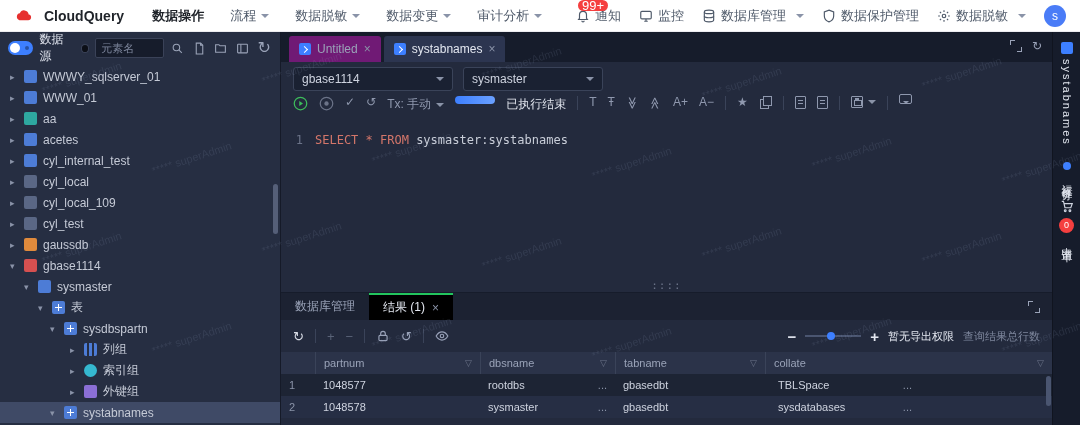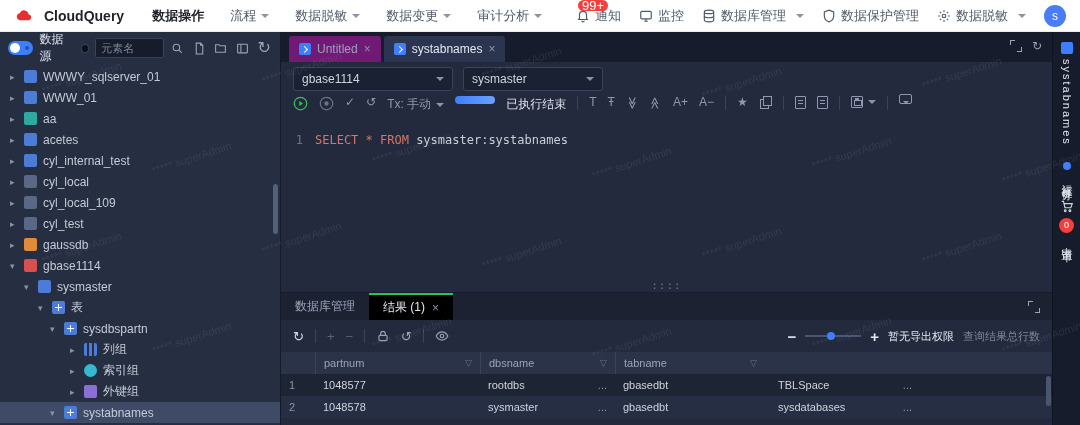--- a/index.html
+++ b/index.html
@@ -505,20 +505,24 @@
               <span class="fn gi gi-funnel"></span>
             </span>
           <span class="gcell w1">
               <span>dbsname</span>
               <span class="fn gi gi-funnel"></span>
             </span>
           <span class="gcell w3">
               <span>tabname</span>
               <span class="fn gi gi-funnel"></span>
             </span>
+          <span class="gcell w4">
+              <span>collate</span>
+              <span class="fn gi gi-funnel"></span>
+            </span>
         </div>
 
         <div class="grow row-a">
           <span class="gcell w-idx">1</span>
           <span class="gcell w0">1048577</span>
           <span class="gcell w1">
               <span>rootdbs</span>
               <span class="more">...</span>
             </span>
           <span class="gcell w2">gbasedbt</span>

